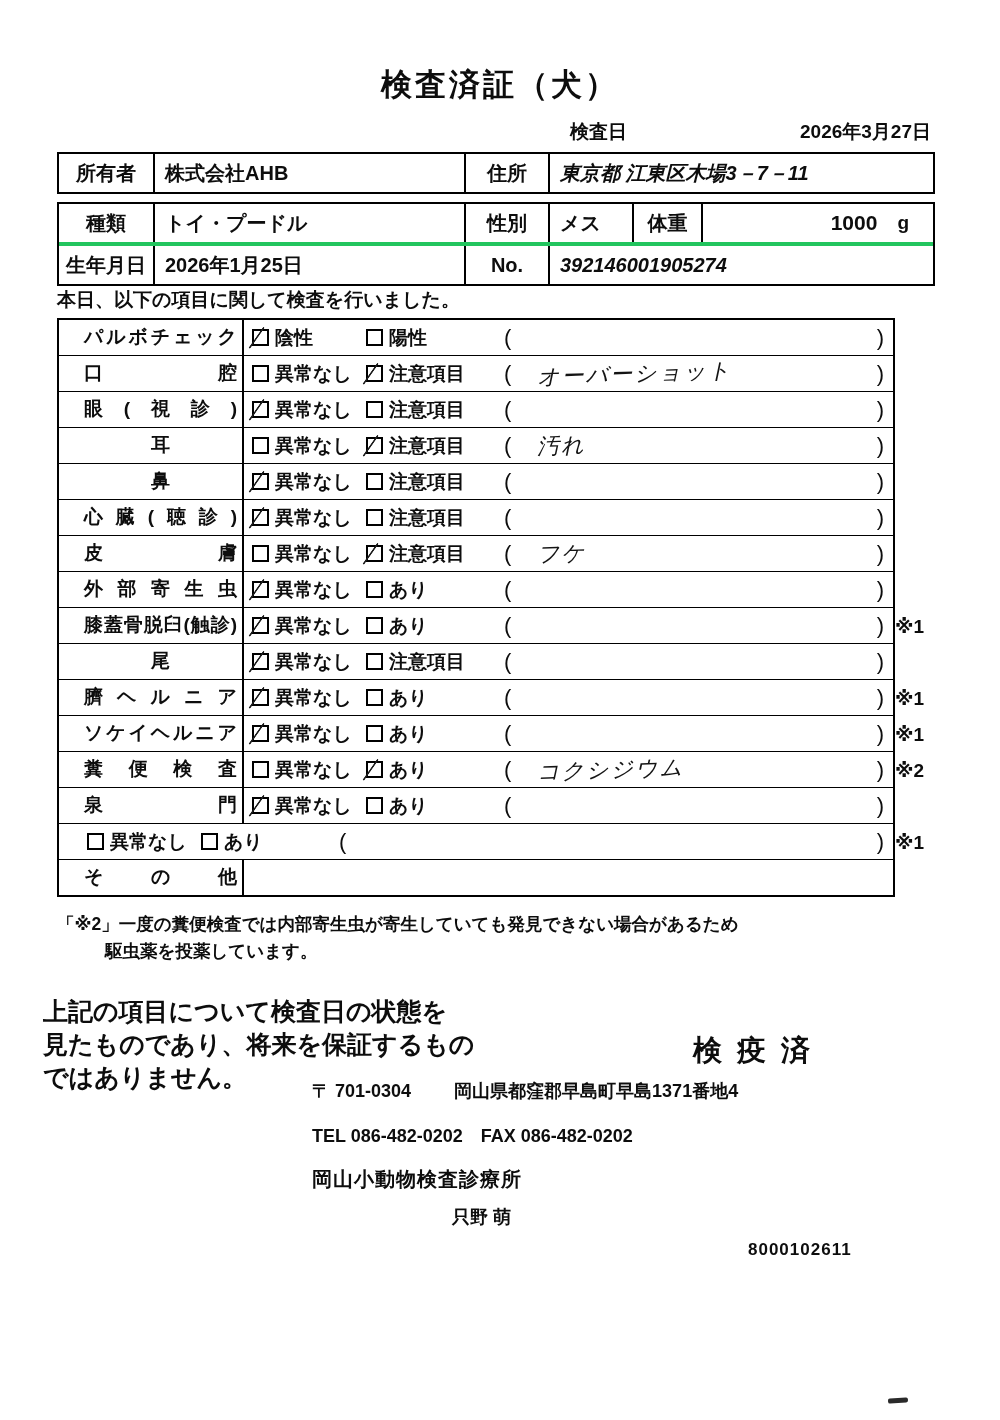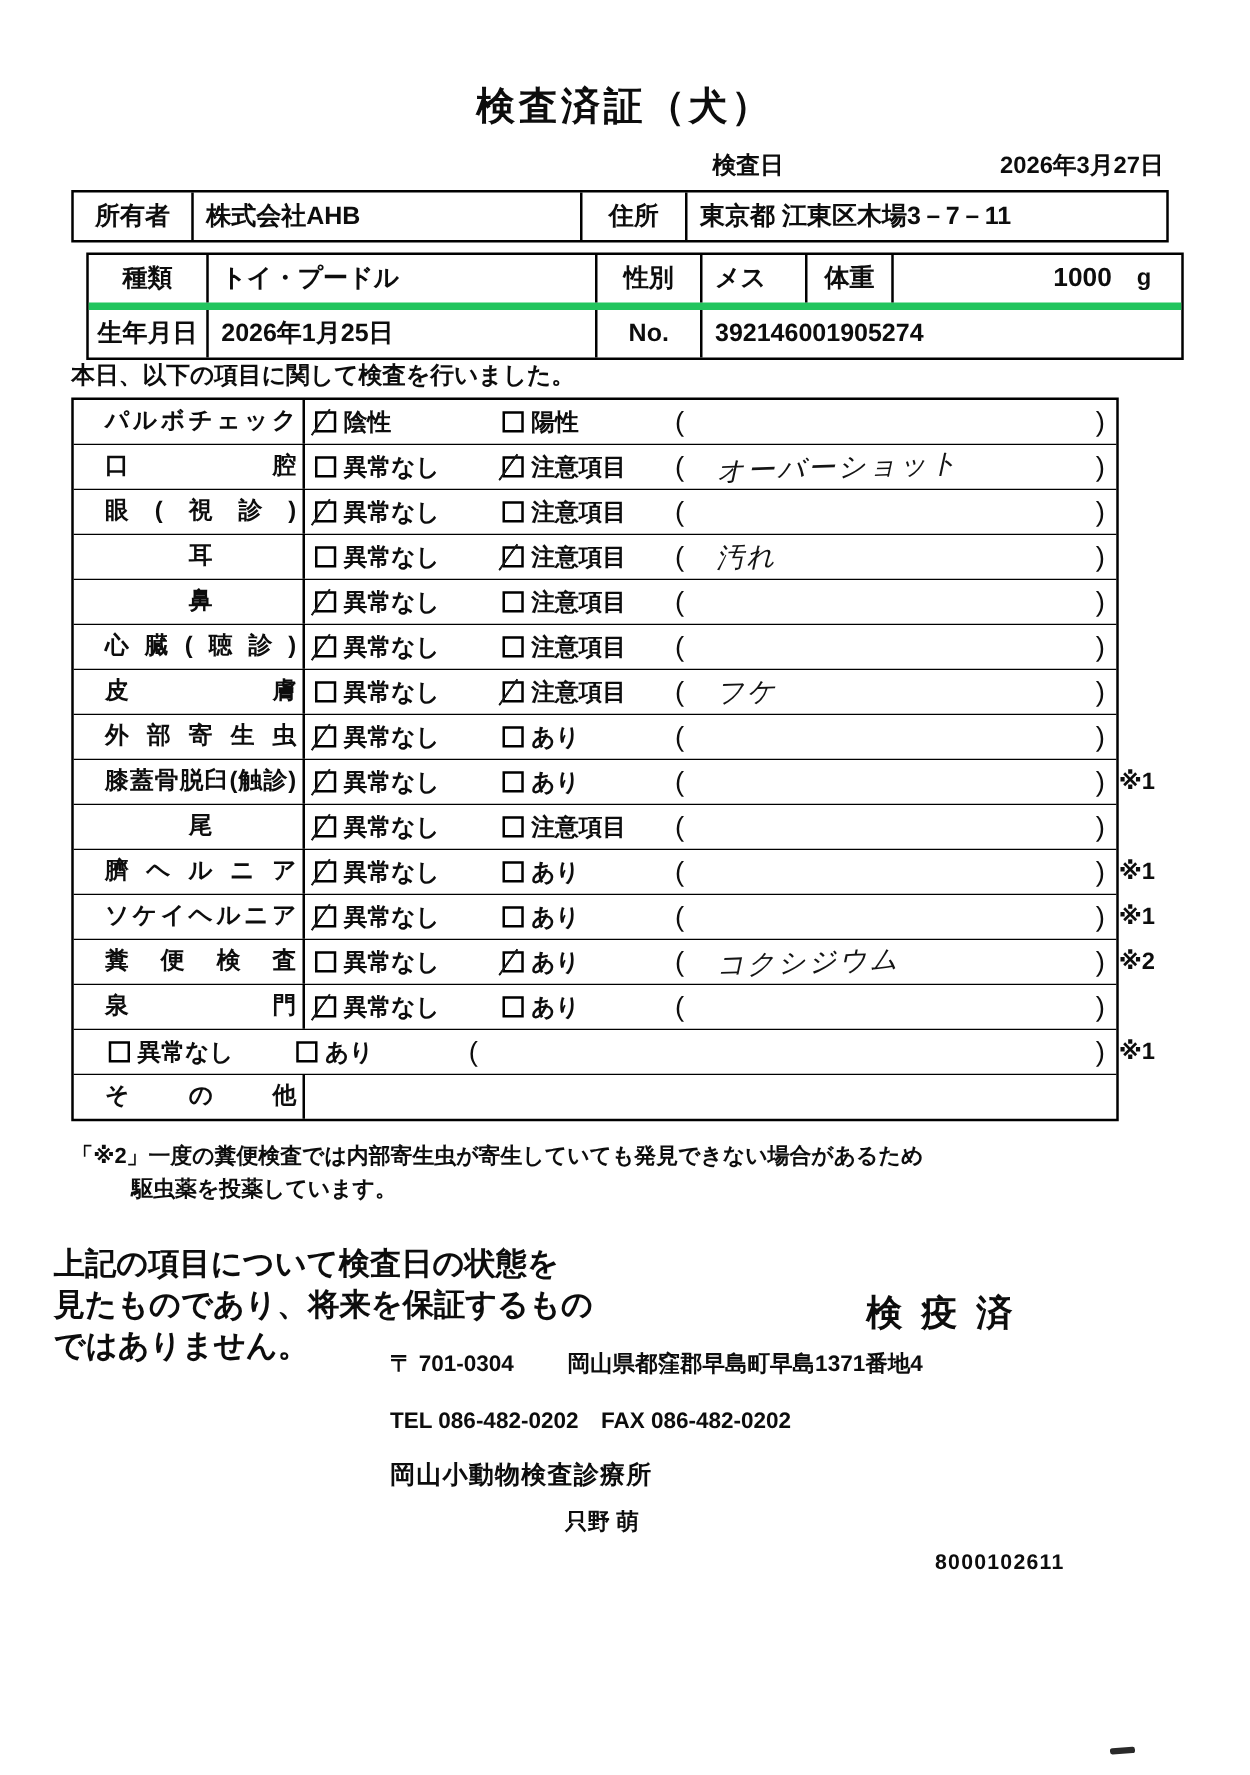--- a/index.html
+++ b/index.html
@@ -12,53 +12,53 @@
          font-size:31px;font-weight:700;letter-spacing:3px;}
   .date-row{position:absolute;top:119px;left:57px;width:878px;height:26px;
             font-size:19px;font-weight:600;}
   .date-row .dlabel{position:absolute;left:513px;top:0;}
   .date-row .dvalue{position:absolute;right:4px;top:0;}
 
   
   .tbl{position:absolute;left:57px;width:878px;border:2px solid #000;
        box-sizing:border-box;font-size:20px;font-weight:600;}
   .tbl .trow{display:flex;height:38px;line-height:38px;}
-  .tbl .trow + .trow{border-top:6px solid #22c55e;}
+  .tbl .trow + .trow{border-top:4px solid #22c55e;}
   .tbl .cell{box-sizing:border-box;border-right:2px solid #000;overflow:hidden;
              white-space:nowrap;}
   .tbl .cell:last-child{border-right:none;}
   .tbl .lab{text-align:center;}
   .tbl .val{padding-left:10px;}
   .w-label{width:96px;}
   .w-value{width:311px;}
   .w-small{width:84px;}
   .w-weight{width:69px;text-align:center;}
-  .w-rest{flex:1;}
+  .w-rest{flex:1;font-style:italic;}
   .weight-cell{flex:1;display:flex;justify-content:flex-end;align-items:center;}
   .weight-cell .wval{font-size:21px;}
   .weight-cell .wunit{margin-left:20px;margin-right:24px;font-size:19px;}
   #info1{top:152px;}
-  #info2{top:202px;margin-left:12px;}
+  #info2{top:202px;}
 
   
   .intro{position:absolute;top:287px;left:57px;font-size:19px;font-weight:600;}
 
   
   .insp{position:absolute;top:318px;left:57px;width:838px;border:2px solid #000;
         box-sizing:border-box;}
   .insp-row{display:flex;height:35px;padding-left:20px;}
   .insp-row + .insp-row{border-top:1.5px solid #000;}
   .label-cell{width:165px;box-sizing:border-box;border-right:2px solid #000;
               padding:0 5px;font-size:19px;font-weight:600;line-height:33px;
               text-align:justify;text-align-last:justify;overflow:hidden;
               white-space:nowrap;}
   .label-cell.center{text-align:center;text-align-last:center;}
   .content-cell{flex:1;display:flex;align-items:center;position:relative;
                 font-size:19px;font-weight:600;}
-  .opt{display:flex;align-items:center;width:150px;flex:none;}
+  .opt{display:flex;align-items:center;width:114px;flex:none;}
   .opt.first{margin-left:8px;}
   .opt.second{width:138px;}
   .cb{width:13px;height:13px;border:2px solid #000;display:inline-block;
       position:relative;margin-right:6px;flex:none;box-sizing:content-box;}
   .cb.checked::after{content:"";position:absolute;left:-4px;bottom:-5px;width:26px;
       border-top:2.5px solid #1c1c1c;transform-origin:left bottom;
       transform:rotate(-55deg);border-radius:2px;}
   .paren{font-size:22px;font-weight:400;flex:none;}
   .paren-close{margin-right:9px;}
   .note{flex:1;padding-left:26px;white-space:nowrap;overflow:visible;}

